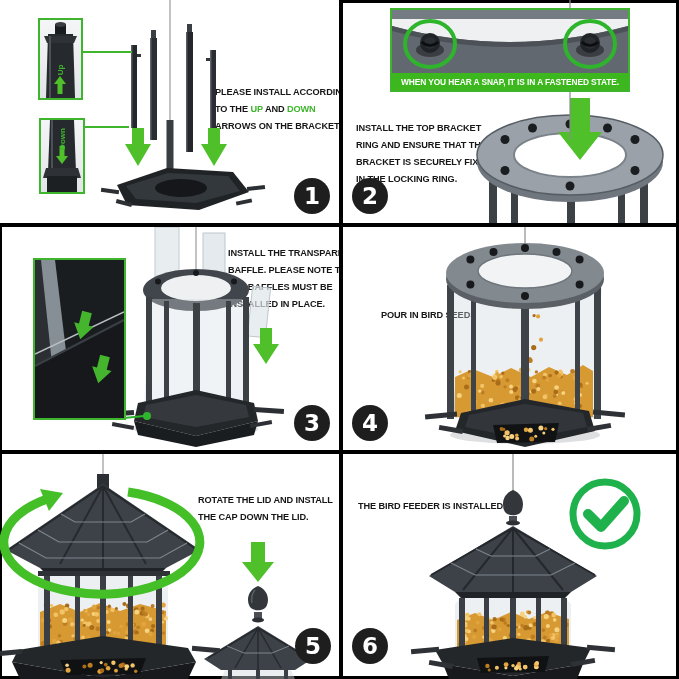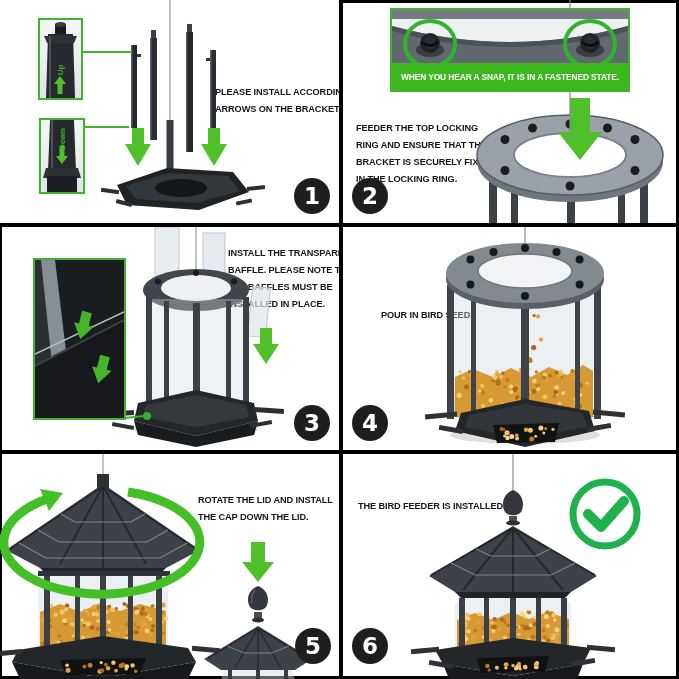--- a/index.html
+++ b/index.html
@@ -8,21 +8,21 @@
   .panel{position:absolute;background:#fff;overflow:hidden;}
   .divider,.frame{position:absolute;background:#000;}
   .caption{position:absolute;font-weight:bold;font-size:9.2px;line-height:17px;
            letter-spacing:-0.1px;color:#161616;white-space:nowrap;}
   .green-word{color:#3eb52c;}
   .step-badge{position:absolute;width:36px;height:36px;border-radius:50%;background:#1e1e1e;
               color:#fff;display:flex;align-items:center;justify-content:center;
               font-weight:bold;font-size:23px;font-family:"DejaVu Sans",sans-serif;z-index:6;}
   .inset{position:absolute;border:2px solid #3eb52c;box-sizing:border-box;overflow:hidden;z-index:4;background:#eef0f1;}
   .connector{position:absolute;height:2px;background:#3eb52c;z-index:5;}
-  .banner{position:absolute;left:0;right:0;bottom:0;height:27px;background:#3cb71e;color:#fff;
+  .banner{position:absolute;left:0;right:0;bottom:0;height:17px;background:#3cb71e;color:#fff;
           font-weight:bold;font-size:8.4px;letter-spacing:-0.1px;display:flex;align-items:center;
           justify-content:center;white-space:nowrap;margin-top:40px;}
   .illus{position:absolute;left:0;top:0;z-index:1;}
 </style>
 </head>
 <body>
 
 <div id="stage">
 
   <div class="panel" style="left:0;top:0;width:339px;height:223px">
@@ -80,20 +80,21 @@
         <polygon points="21,44 27,36 23.5,36 23.5,26 18.5,26 18.5,36 15,36" fill="#4fc02a"></polygon>
         <text x="21" y="22" text-anchor="middle" font-size="8" font-weight="bold" fill="#3eb52c" transform="rotate(-90 21 19)">Down</text>
       </svg>
     </div>
 
     <div class="connector" style="left:81px;top:51px;width:51px"></div>
     <div class="connector" style="left:83px;top:126px;width:46px"></div>
 
     <div class="caption" style="left:215px;top:84px">
       <div>PLEASE INSTALL ACCORDING</div>
+      <div><span>TO THE </span><span class="green-word">UP</span><span> AND </span><span class="green-word">DOWN</span></div>
       <div>ARROWS ON THE BRACKET.</div>
     </div>
     <div class="step-badge" style="left:294px;top:178px">1</div>
   </div>
 
   <div class="panel" style="left:343px;top:0;width:336px;height:223px">
     <svg class="illus" width="336" height="223" viewBox="0 0 336 223">
 
       <g fill="#3c4146">
         <rect x="146" y="180" width="8" height="43"></rect>
@@ -142,21 +143,21 @@
             <circle cx="198" cy="33" r="6" fill="#2b2f34"></circle>
           <path d="M190,32 Q198,39 206,32" stroke="#0b0d0f" stroke-width="2.5" fill="none"></path>
         </g>
         <ellipse cx="38" cy="34" rx="25" ry="23" fill="none" stroke="#2eb52c" stroke-width="4"></ellipse>
         <ellipse cx="198" cy="34" rx="25" ry="23" fill="none" stroke="#2eb52c" stroke-width="4"></ellipse>
       </svg>
       <div class="banner">WHEN YOU HEAR A SNAP, IT IS IN A FASTENED STATE.</div>
     </div>
 
     <div class="caption" style="left:13px;top:120px">
-      <div>FEEDER THE TOP LOCKING</div>
+      <div>INSTALL THE TOP BRACKET</div>
       <div>RING AND ENSURE THAT THE</div>
       <div>BRACKET IS SECURELY FIXED</div>
       <div>IN THE LOCKING RING.</div>
     </div>
     <div class="step-badge" style="left:9px;top:178px">2</div>
   </div>
 
   <div class="panel" style="left:0;top:227px;width:339px;height:223px">
     <svg class="illus" width="339" height="223" viewBox="0 0 339 223">
       <line x1="196" y1="0" x2="196" y2="170" stroke="#9a9a9a" stroke-width="1.2"></line>

